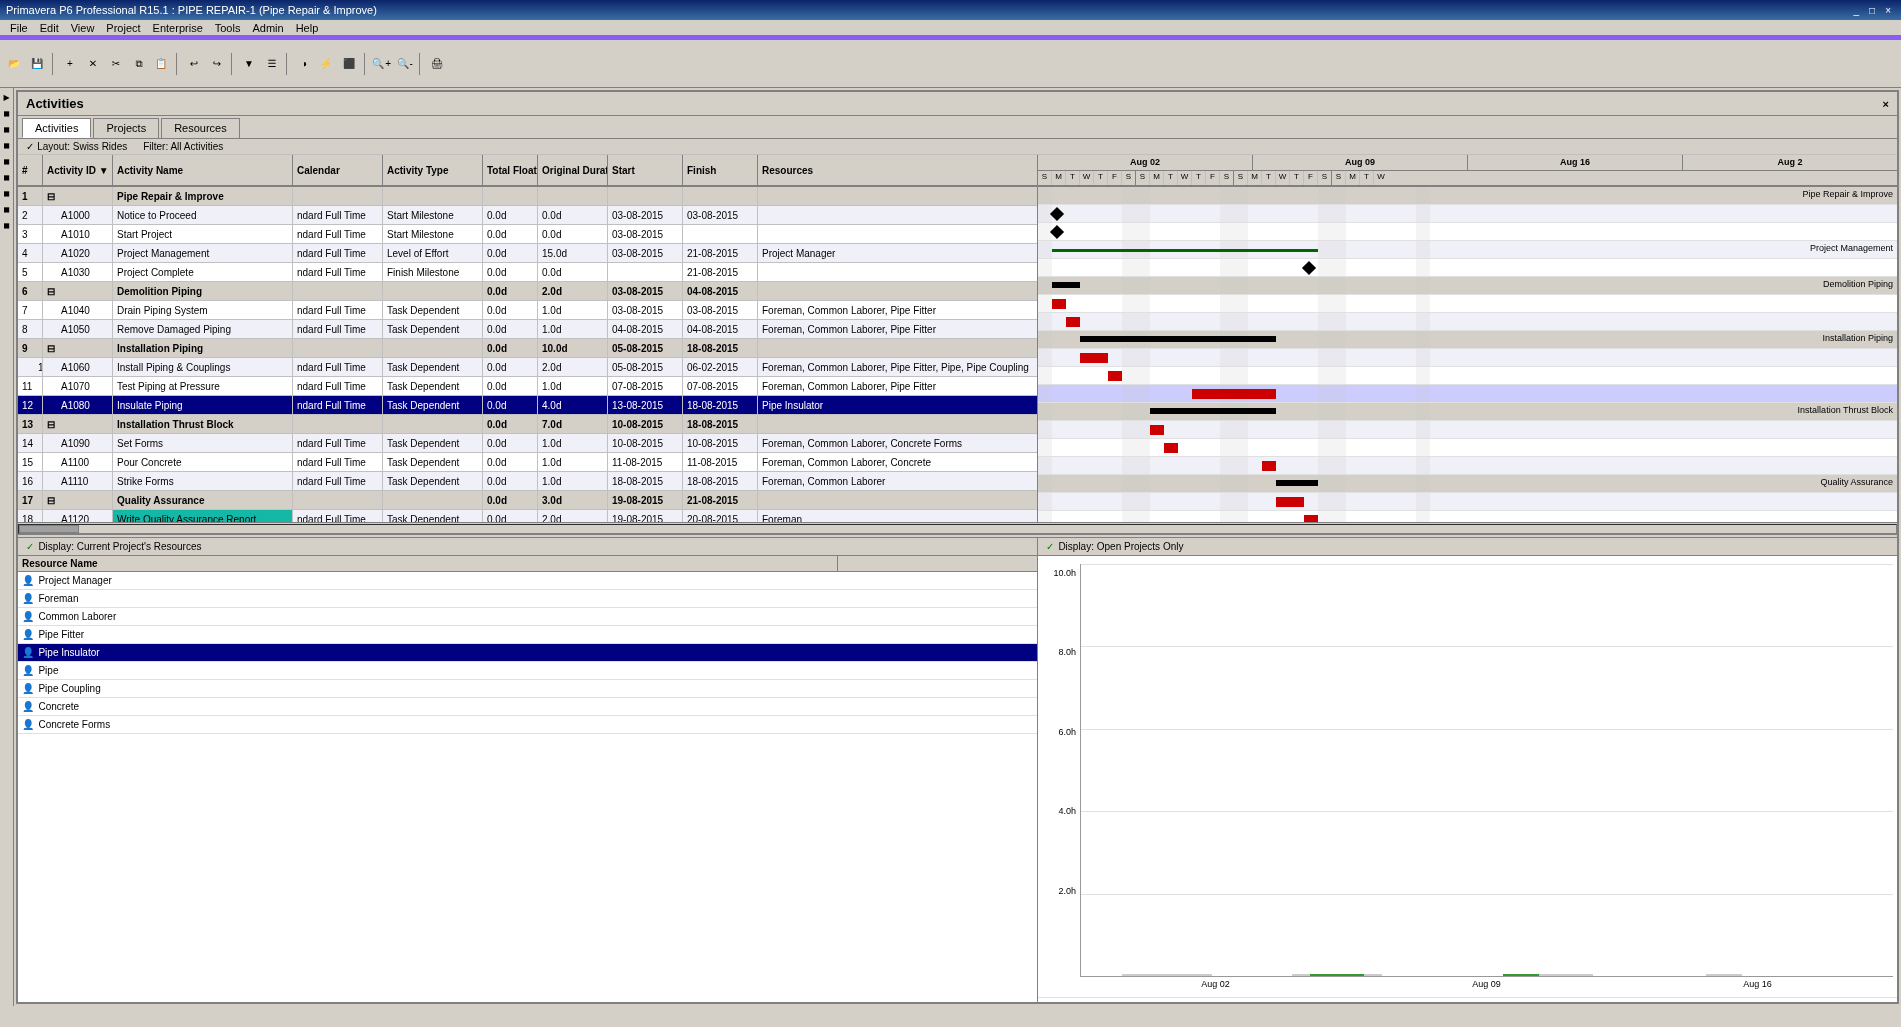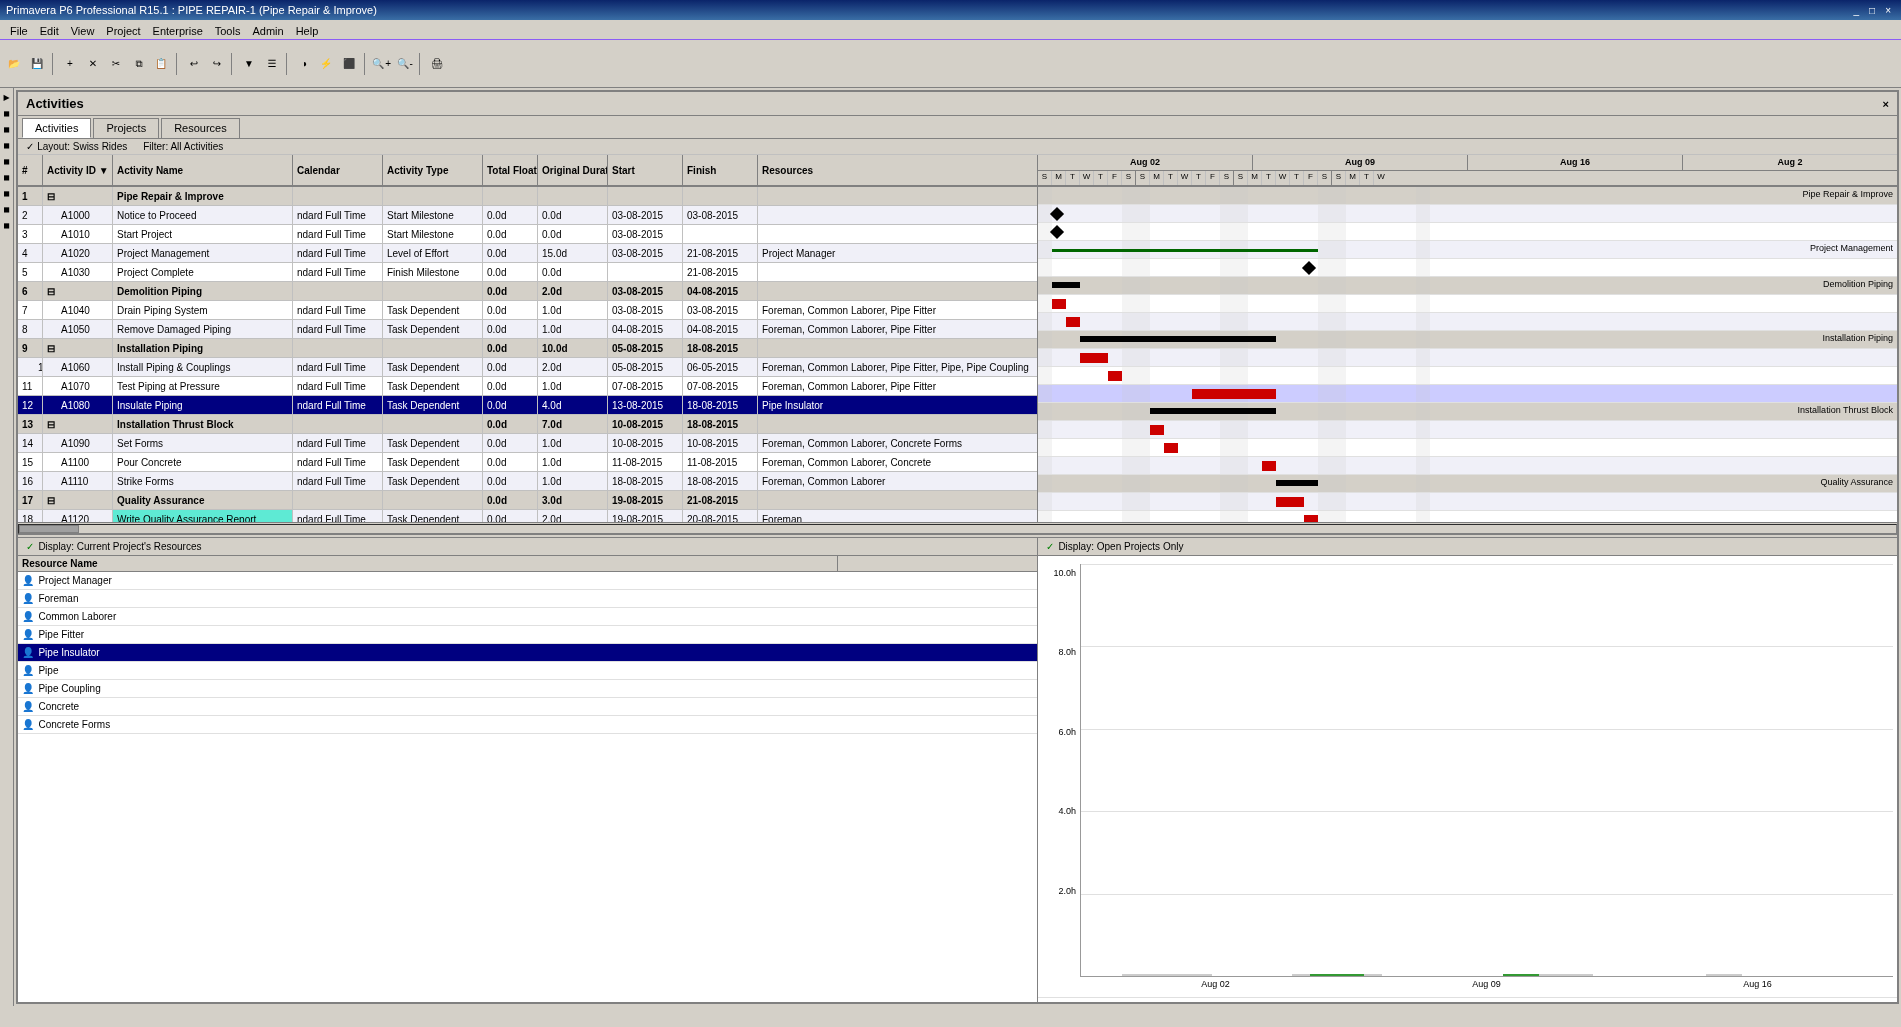--- a/index.html
+++ b/index.html
@@ -4,21 +4,21 @@
   <style>
     * { box-sizing: border-box; margin: 0; padding: 0; }
     body { font-family: 'Arial', sans-serif; font-size: 11px; background: #d4d0c8; overflow: hidden; width: 1901px; height: 1027px; }
     
     
     .title-bar { background: linear-gradient(to bottom, #0a246a, #3a6ea5); color: white; height: 20px; display: flex; align-items: center; padding: 0 6px; font-size: 11px; justify-content: space-between; }
     .title-bar-right { display: flex; gap: 2px; }
     .title-btn { color: white; font-size: 10px; cursor: pointer; padding: 0 4px; }
     
     
-    .menu-bar { background: #d4d0c8; height: 20px; display: flex; align-items: flex-end; padding: 0 4px; border-bottom: 1px solid #8b5cf6; }
+    .menu-bar { background: #d4d0c8; height: 20px; display: flex; align-items: flex-start; padding: 0 4px; border-bottom: 5px solid #8b5cf6; }
     .menu-item { padding: 2px 6px; font-size: 11px; cursor: pointer; }
     
     
     .toolbar { background: #d4d0c8; height: 48px; border-bottom: 1px solid #808080; display: flex; align-items: center; padding: 2px 4px; gap: 1px; flex-wrap: wrap; }
     .toolbar-btn { width: 22px; height: 22px; background: #d4d0c8; border: 1px solid transparent; display: flex; align-items: center; justify-content: center; cursor: pointer; font-size: 10px; }
     .toolbar-separator { width: 4px; height: 22px; border-left: 1px solid #808080; margin: 0 2px; }
     
     
     .activities-panel { background: #d4d0c8; margin: 2px; border: 2px solid #808080; }
     .activities-header { background: #d4d0c8; padding: 4px 8px; display: flex; align-items: center; justify-content: space-between; border-bottom: 1px solid #808080; }
@@ -322,21 +322,21 @@
   </div>
               <div class="row">
     <div class="cell w-hash" style="background:#f0f0f8;padding-left:20px;">10</div>
     <div class="cell w-id" style="background:#f0f0f8; padding-left:18px;">A1060</div>
     <div class="cell w-name" style="background:#f0f0f8; font-weight:normal;">Install Piping &amp; Couplings</div>
     <div class="cell w-cal" style="background:#f0f0f8;">ndard Full Time</div>
     <div class="cell w-type" style="background:#f0f0f8;">Task Dependent</div>
     <div class="cell w-float" style="background:#f0f0f8; text-align:right;">0.0d</div>
     <div class="cell w-dur" style="background:#f0f0f8; text-align:right;">2.0d</div>
     <div class="cell w-start" style="background:#f0f0f8;">05-08-2015</div>
-    <div class="cell w-finish" style="background:#f0f0f8;">06-05-2015</div>
+    <div class="cell w-finish" style="background:#f0f0f8;">06-02-2015</div>
     <div class="cell w-res" style="background:#f0f0f8; flex:1;">Foreman, Common Laborer, Pipe Fitter, Pipe, Pipe Coupling</div>
   </div>
               <div class="row">
     <div class="cell w-hash" style="background:white;">11</div>
     <div class="cell w-id" style="background:white; padding-left:18px;">A1070</div>
     <div class="cell w-name" style="background:white; font-weight:normal;">Test Piping at Pressure</div>
     <div class="cell w-cal" style="background:white;">ndard Full Time</div>
     <div class="cell w-type" style="background:white;">Task Dependent</div>
     <div class="cell w-float" style="background:white; text-align:right;">0.0d</div>
     <div class="cell w-dur" style="background:white; text-align:right;">1.0d</div>
@@ -416,21 +416,21 @@
     <div class="cell w-type" style="background:#d4d0c8;"></div>
     <div class="cell w-float" style="background:#d4d0c8; text-align:right;">0.0d</div>
     <div class="cell w-dur" style="background:#d4d0c8; text-align:right;">3.0d</div>
     <div class="cell w-start" style="background:#d4d0c8;">19-08-2015</div>
     <div class="cell w-finish" style="background:#d4d0c8;">21-08-2015</div>
     <div class="cell w-res" style="background:#d4d0c8; flex:1;"></div>
   </div>
               <div class="row">
     <div class="cell w-hash" style="background:#f0f0f8;">18</div>
     <div class="cell w-id" style="background:#f0f0f8; padding-left:18px;">A1120</div>
-    <div class="cell w-name" style="background:#5eead4; font-weight:normal;text-align:center;">Write Quality Assurance Report</div>
+    <div class="cell w-name" style="background:#14b8a6; font-weight:normal;text-align:center;">Write Quality Assurance Report</div>
     <div class="cell w-cal" style="background:#f0f0f8;">ndard Full Time</div>
     <div class="cell w-type" style="background:#f0f0f8;">Task Dependent</div>
     <div class="cell w-float" style="background:#f0f0f8; text-align:right;">0.0d</div>
     <div class="cell w-dur" style="background:#f0f0f8; text-align:right;">2.0d</div>
     <div class="cell w-start" style="background:#f0f0f8;">19-08-2015</div>
     <div class="cell w-finish" style="background:#f0f0f8;">20-08-2015</div>
     <div class="cell w-res" style="background:#f0f0f8; flex:1;">Foreman</div>
   </div>
             </div>
 

